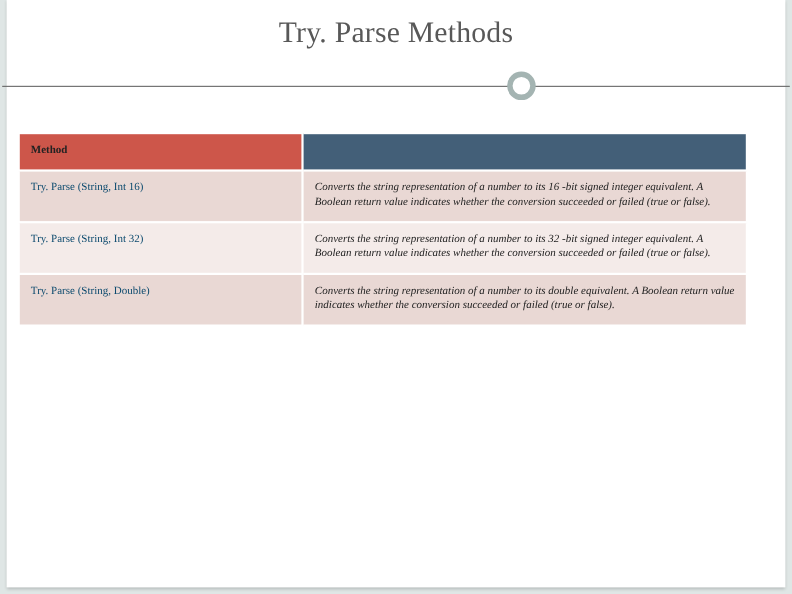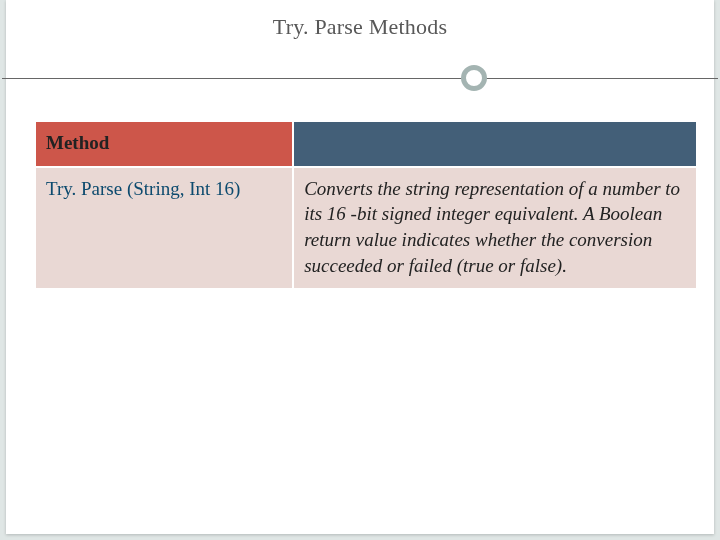--- a/index.html
+++ b/index.html
@@ -15,21 +15,21 @@
     background: #ffffff;
     box-shadow: 0 1px 3px rgba(0,0,0,0.2);
   }
   .title-wrap {
     position: relative;
     text-align: center;
     padding-top: 14px;
     height: 110px;
   }
   .title {
-    font-size: 22px;
+    font-size: 27px;
     color: #585858;
     font-weight: 400;
     letter-spacing: 0.2px;
   }
   .hr-line {
     position: absolute;
     left: -4px; right: -4px;
     top: 78px;
     height: 1px;
     background: #666;
@@ -38,24 +38,24 @@
     position: absolute;
     top: 65px; left: calc(64% + 2px);
     width: 26px; height: 26px;
     border: 5px solid #a4b4b2;
     border-radius: 50%;
     background: #fff;
     z-index: 2;
   }
   .table {
     position: absolute;
-    left: 28px; right: 22px; top: 120px;
+    left: 10px; right: 22px; top: 120px;
     border-collapse: collapse;
     width: calc(100% - 44px);
-    font-size: 19px;
+    font-size: 10px;
   }
   .table th, .table td {
     border: 2px solid #ffffff;
     padding: 8px 10px 10px 10px;
     vertical-align: top;
     text-align: left;
     line-height: 1.35;
   }
   .table th {
     font-weight: 700;
@@ -91,16 +91,24 @@
       <tr>
         <th class="hdr-left">Method</th>
         <th class="hdr-right"></th>
       </tr>
     </thead>
     <tbody>
       <tr class="row-a">
         <td class="method-cell">Try. Parse (String, Int 16)</td>
         <td class="desc-cell">Converts the string representation of a number to its 16 -bit signed integer equivalent. A Boolean return value indicates whether the conversion succeeded or failed (true or false).</td>
       </tr>
+      <tr class="row-b">
+        <td class="method-cell">Try. Parse (String, Int 32)</td>
+        <td class="desc-cell">Converts the string representation of a number to its 32 -bit signed integer equivalent. A Boolean return value indicates whether the conversion succeeded or failed (true or false).</td>
+      </tr>
+      <tr class="row-a">
+        <td class="method-cell">Try. Parse (String, Double)</td>
+        <td class="desc-cell">Converts the string representation of a number to its double equivalent. A Boolean return value indicates whether the conversion succeeded or failed (true or false).</td>
+      </tr>
     </tbody>
   </table>
 
 </div>
 
 </body></html>

